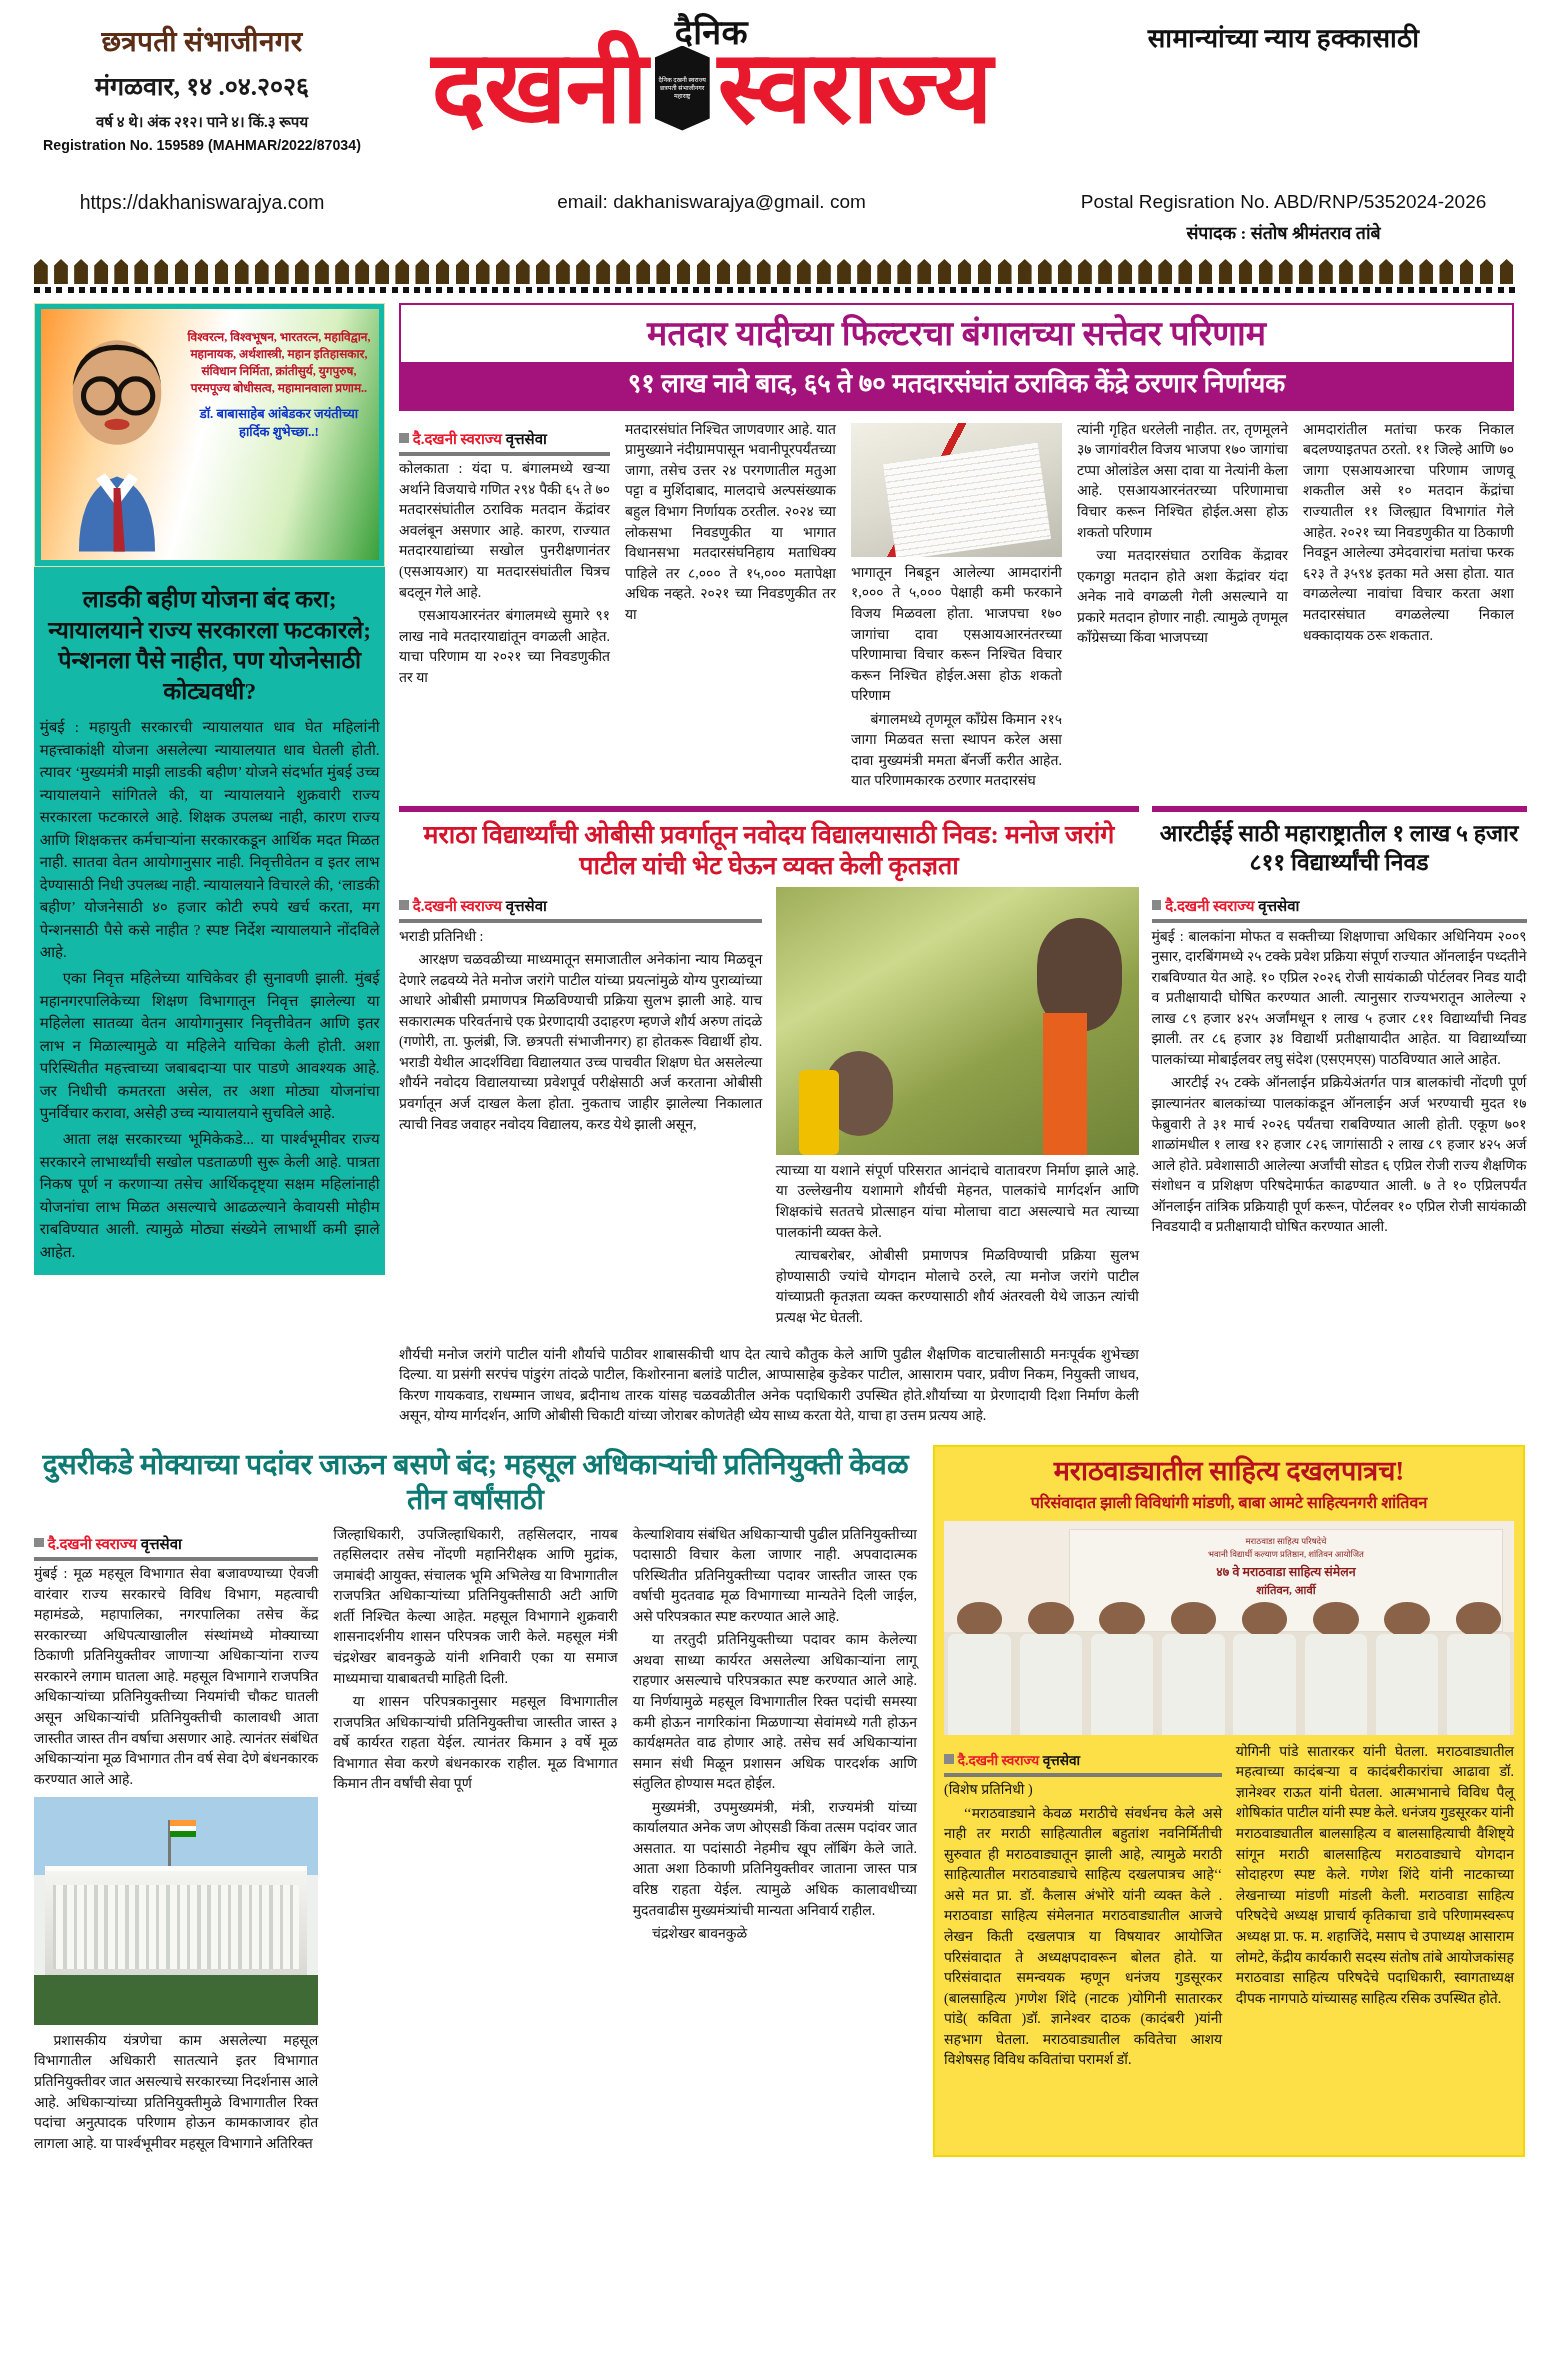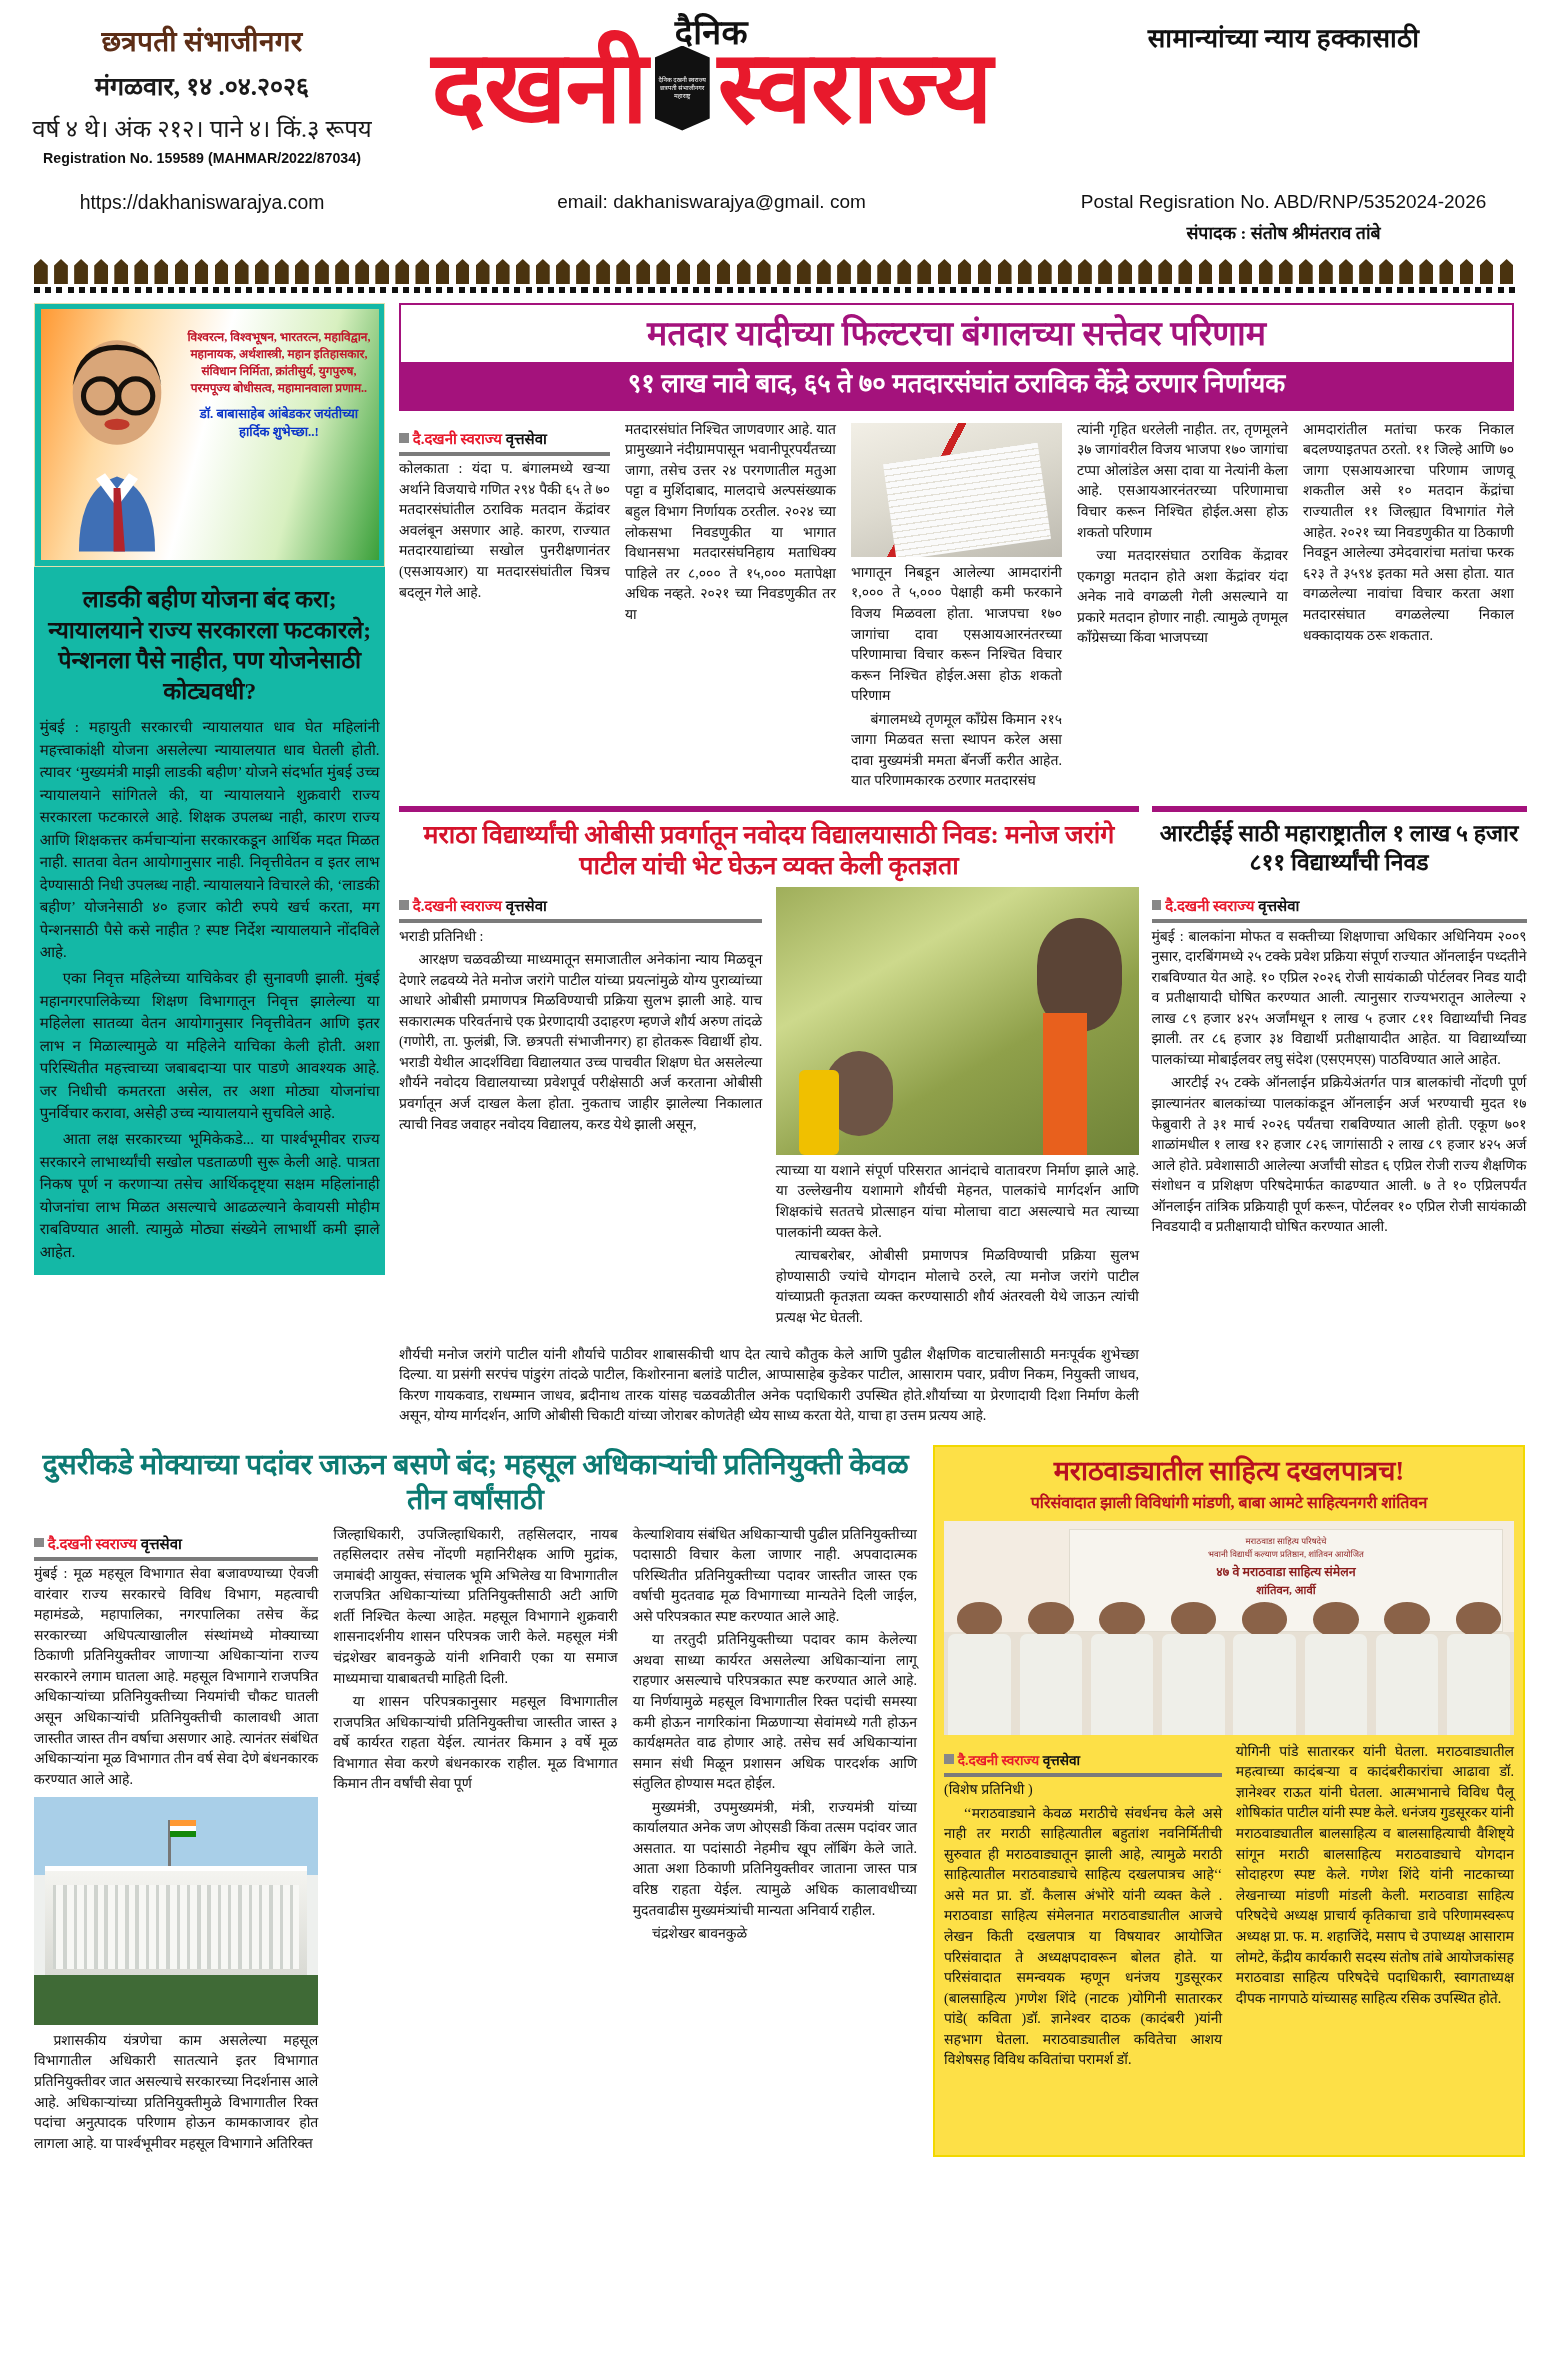--- a/index.html
+++ b/index.html
@@ -12,21 +12,21 @@
     overflow:hidden;
   }
 
   
   .masthead { position:relative; height:259px; padding:0 14px; }
   .mh-grid { display:grid; grid-template-columns:376px 1fr 501px; height:188px; }
 
   .mh-left { text-align:center; padding-top:20.5px; }
   .mh-city { font-family:"Liberation Serif", serif; font-size:28px; font-weight:bold; color:#5c2d16; letter-spacing:0.3px; }
   .mh-date { font-family:"Liberation Serif", serif; font-size:25px; font-weight:bold; color:#1a1a1a; margin-top:9px; }
-  .mh-issue { font-size:24px; font-weight:normal; color:#1a1a1a; margin-top:9px; }
+  .mh-issue { font-size:15px; font-weight:bold; color:#1a1a1a; margin-top:9px; }
   .mh-reg   { font-family:"Liberation Sans", sans-serif; font-size:14.2px; font-weight:bold; color:#111; margin-top:6.8px; }
 
   .mh-center { position:relative; text-align:center; }
   .mh-dainik { font-size:34px; font-weight:bold; color:#111; line-height:1; margin-top:16px; letter-spacing:0.6px; }
   .mh-title-row { display:flex; align-items:center; justify-content:center; margin-top:-12.5px; }
   .mh-word { font-size:101px; font-weight:bold; color:#e8192c; line-height:1; letter-spacing:-1.1px; }
   .mh-seal {
     width:55px; height:85px; margin:0 8px;
     background:#111; color:#fff; font-size:6.3px; line-height:1.25;
     display:flex; align-items:center; justify-content:center; text-align:center;
@@ -483,20 +483,21 @@
         <div>
           <div class="byline">
             <div class="byline-row">
               <span class="byline-sq"></span><span class="byline-red">दै.दखनी स्वराज्य</span>
               <span class="byline-blk">वृत्तसेवा</span>
             </div>
             <div class="byline-rule"></div>
           </div>
           <div class="mini indent0">
             <p>कोलकाता : यंदा प. बंगालमध्ये खऱ्या अर्थाने विजयाचे गणित २९४ पैकी ६५ ते ७० मतदारसंघांतील ठराविक मतदान केंद्रांवर अवलंबून असणार आहे. कारण, राज्यात मतदारयाद्यांच्या सखोल पुनरीक्षणानंतर (एसआयआर) या मतदारसंघांतील चित्रच बदलून गेले आहे.</p>
+            <p>एसआयआरनंतर बंगालमध्ये सुमारे ९१ लाख नावे मतदारयाद्यांतून वगळली आहेत. याचा परिणाम या २०२१ च्या निवडणुकीत तर या</p>
           </div>
         </div>
 
         <div>
           <div class="mini indent0">
             <p>मतदारसंघांत निश्चित जाणवणार आहे. यात प्रामुख्याने नंदीग्रामपासून भवानीपूरपर्यंतच्या जागा, तसेच उत्तर २४ परगणातील मतुआ पट्टा व मुर्शिदाबाद, मालदाचे अल्पसंख्याक बहुल विभाग निर्णायक ठरतील. २०२४ च्या लोकसभा निवडणुकीत या भागात विधानसभा मतदारसंघनिहाय मताधिक्य पाहिले तर ८,००० ते १५,००० मतापेक्षा अधिक नव्हते. २०२१ च्या निवडणुकीत तर या</p>
           </div>
         </div>
 
         <div>

